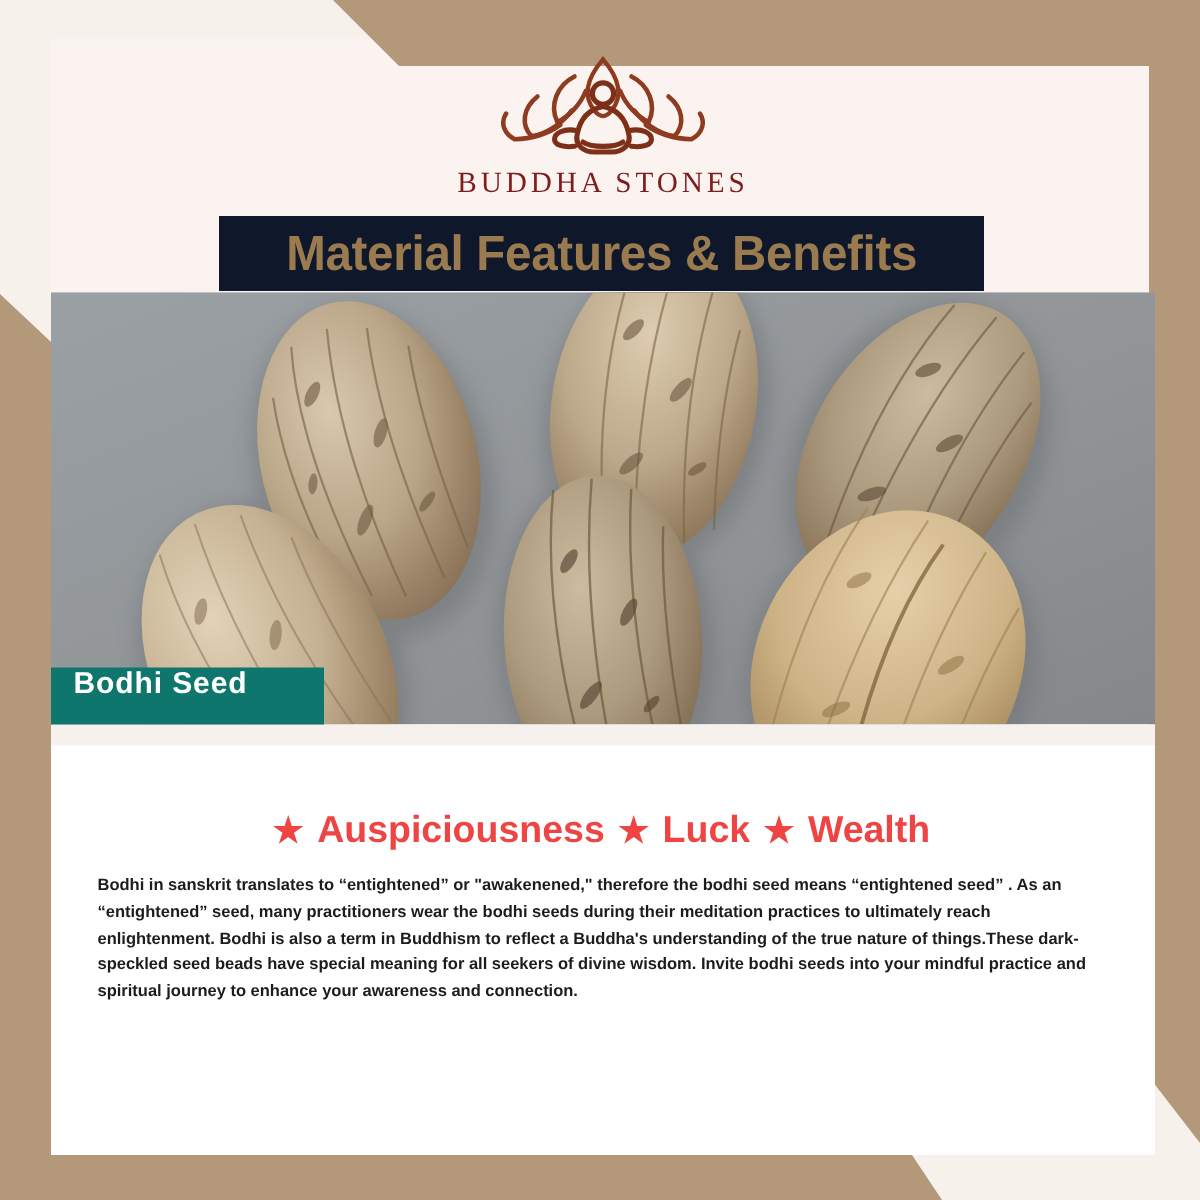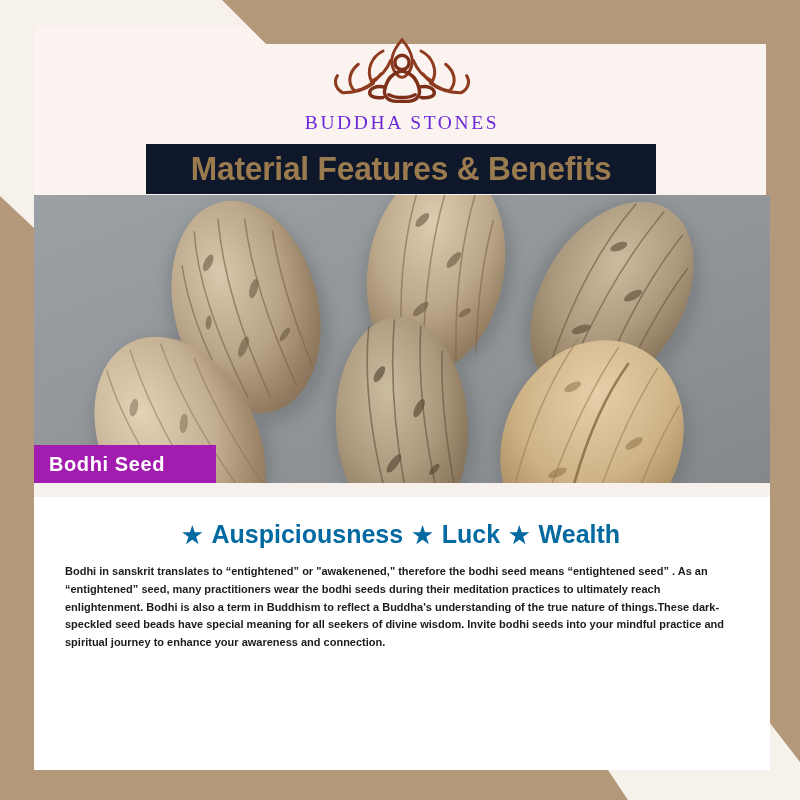--- a/index.html
+++ b/index.html
@@ -77,21 +77,21 @@
   .logo-mark {
     margin-top: 6px;
     width: 172px;
     height: 76px;
   }
   .brand-name {
     margin-top: 4px;
     font-family: "Liberation Serif", serif;
     font-size: 19.5px;
     letter-spacing: 2.6px;
-    color: #6d28d9;
+    color: #7f1d1d;
     font-weight: 400;
   }
 
   
   .title-banner {
     position: absolute;
     left: 146px; top: 144px;
     width: 510px; height: 50px;
     background: #0f172a;
     z-index: 4;
@@ -117,24 +117,24 @@
     background: #939699;
     overflow: hidden;
     z-index: 3;
   }
   .photo svg { display: block; }
 
   .seed-label {
     position: absolute;
     left: 34px; top: 445px;
     width: 182px; height: 38px;
-    background: #a21caf;
+    background: #0f766e;
     z-index: 5;
     display: flex;
-    align-items: center;
+    align-items: flex-start;
   }
   .seed-label-text {
     color: #ffffff;
     font-weight: bold;
     font-size: 20px;
     letter-spacing: 0.6px;
     padding-left: 15px;
     white-space: nowrap;
   }
 
@@ -148,26 +148,26 @@
   }
   .content-topfade {
     position: absolute;
     left: 0; top: 0;
     width: 736px; height: 14px;
     background: #f7f1ee;
   }
 
   .benefits {
     margin: 0;
-    padding-top: 37px;
+    padding-top: 56px;
     text-align: center;
     font-family: "Liberation Sans Narrow", "Liberation Sans", sans-serif;
     font-weight: bold;
     font-size: 25px;
-    color: #0369a1;
+    color: #ef4444;
     letter-spacing: 0px;
     white-space: nowrap;
   }
   .benefits .star { font-size: 23px; }
   .benefits .word { padding: 0 2px; }
 
   .body-copy {
     margin: 0;
     padding: 14px 31px 0 31px;
     font-size: 11px;

